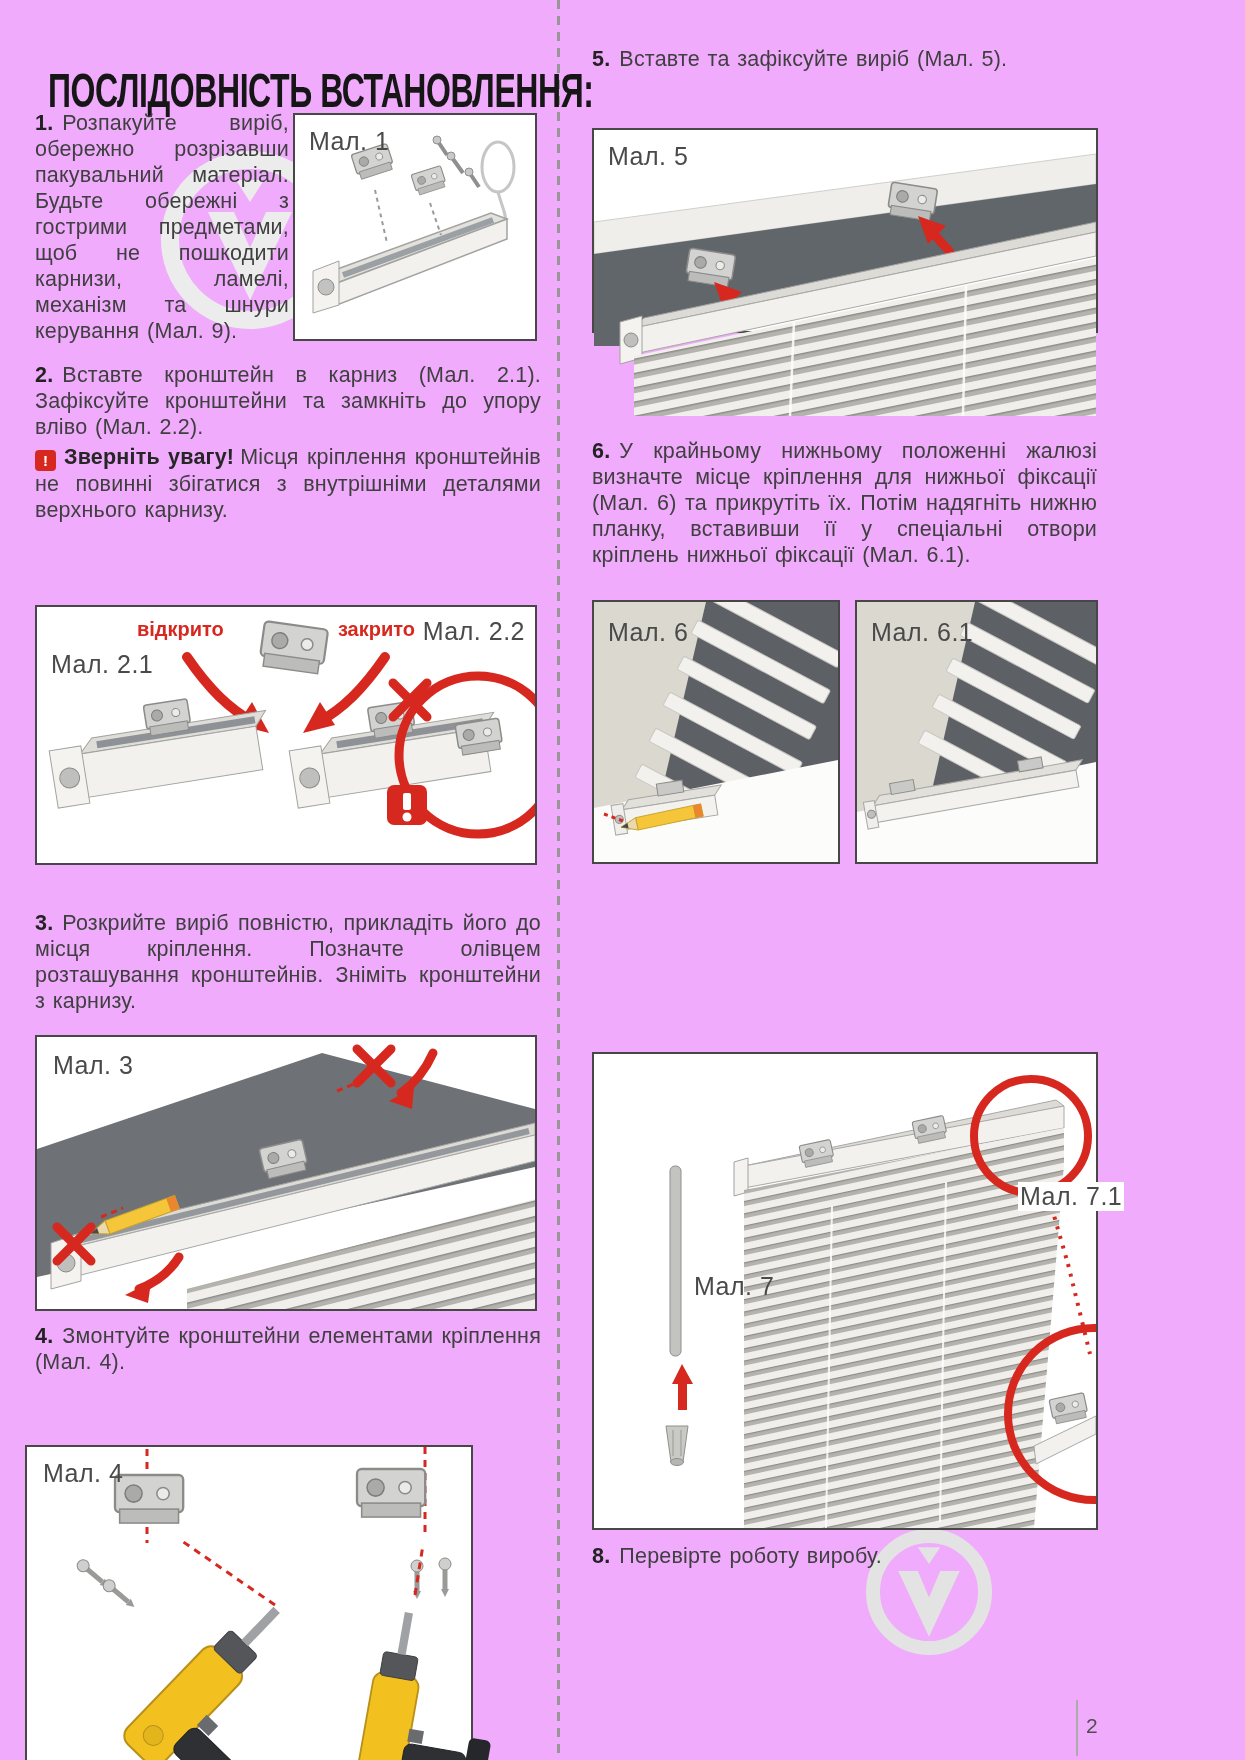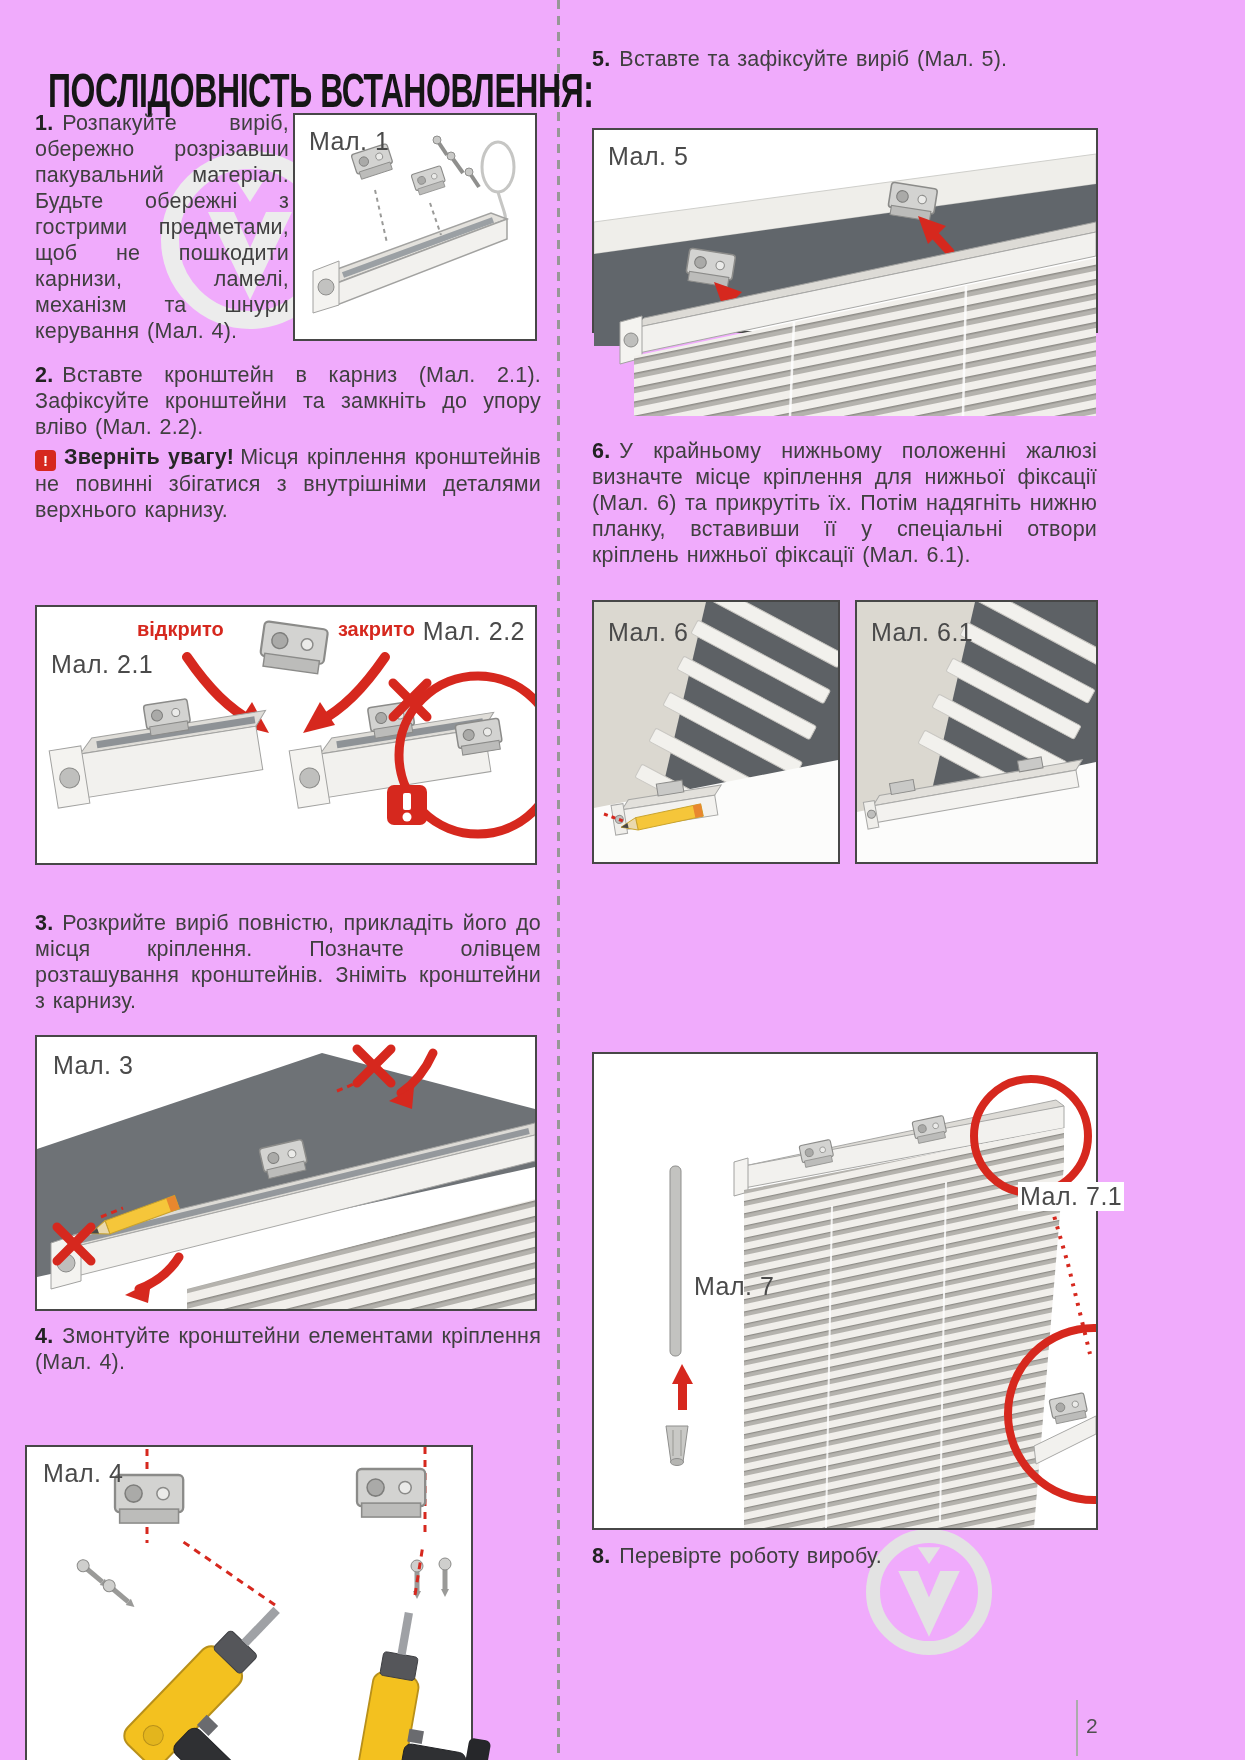--- a/index.html
+++ b/index.html
@@ -41,21 +41,21 @@
       <path d="M28 35 L50 82 L72 35 L58 35 L50 54 L42 35 Z" fill="#e3e3e3"></path>
       <path d="M42 18 h16 l-8 12 z" fill="#e3e3e3"></path>
     </svg>
   </div>
 
   <div class="divider"></div>
 
   <h1 class="title">ПОСЛІДОВНІСТЬ ВСТАНОВЛЕННЯ:</h1>
 
   <p class="step" style="left:35px;top:110px;width:254px;">
-    <span class="num">1.</span><span>Розпакуйте виріб, обережно розрізавши пакувальний матеріал. Будьте обережні з гострими предметами, щоб не пошкодити карнизи, ламелі, механізм та шнури керування (Мал. 4).</span>
+    <span class="num">1.</span><span>Розпакуйте виріб, обережно розрізавши пакувальний матеріал. Будьте обережні з гострими предметами, щоб не пошкодити карнизи, ламелі, механізм та шнури керування (Мал. 9).</span>
   </p>
 
   <div class="figure" style="left:293px;top:113px;width:244px;height:228px;">
     <div class="fig-label" style="left:14px;top:12px;">Мал. 1</div>
     <svg width="240" height="224" viewBox="0 0 240 224">
       <defs>
         <g id="brk1">
           <rect x="0" y="0" width="44" height="24" rx="3" fill="#d3d3d1" stroke="#8b8b89" stroke-width="1.5"></rect>
           <circle cx="12" cy="12" r="5.5" fill="#aaaaa8" stroke="#7e7e7c"></circle>
           <circle cx="31" cy="12" r="4" fill="#ebebe9" stroke="#8b8b89"></circle>

